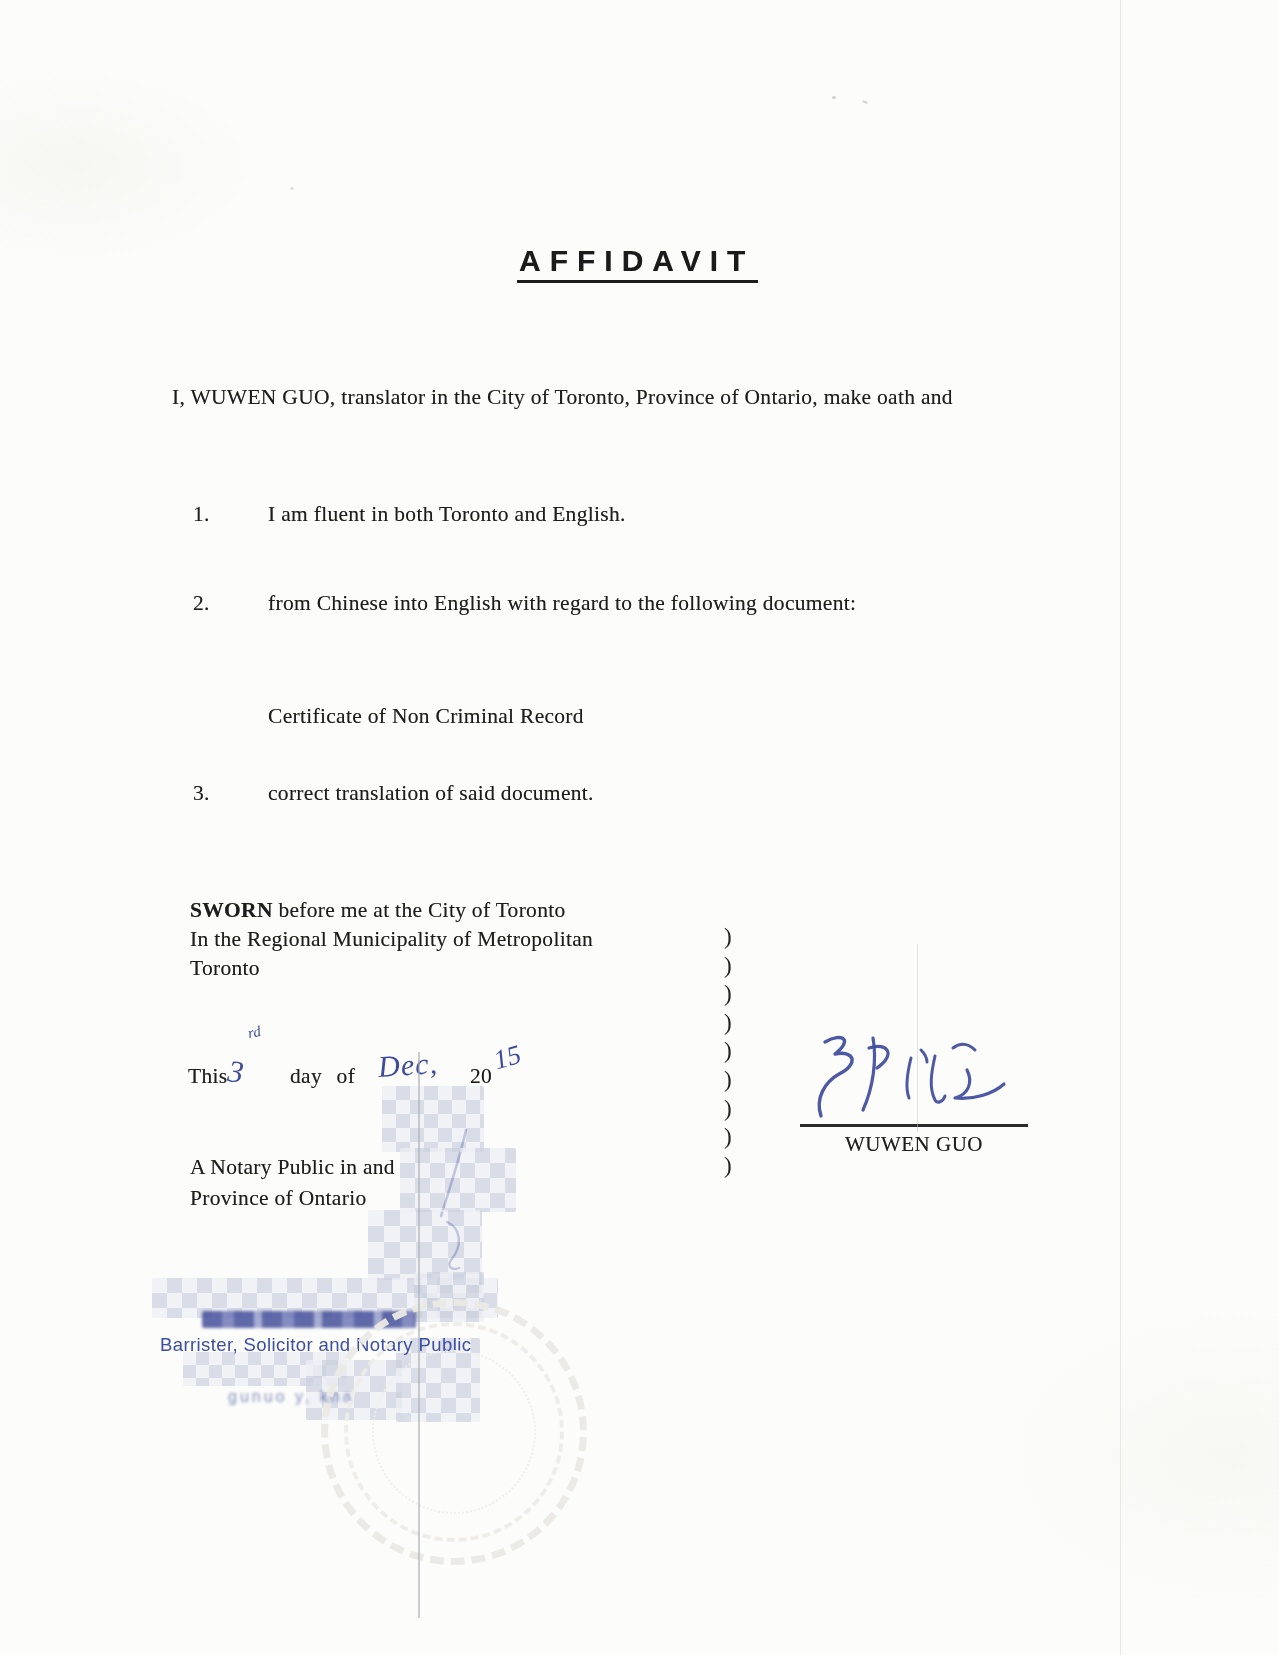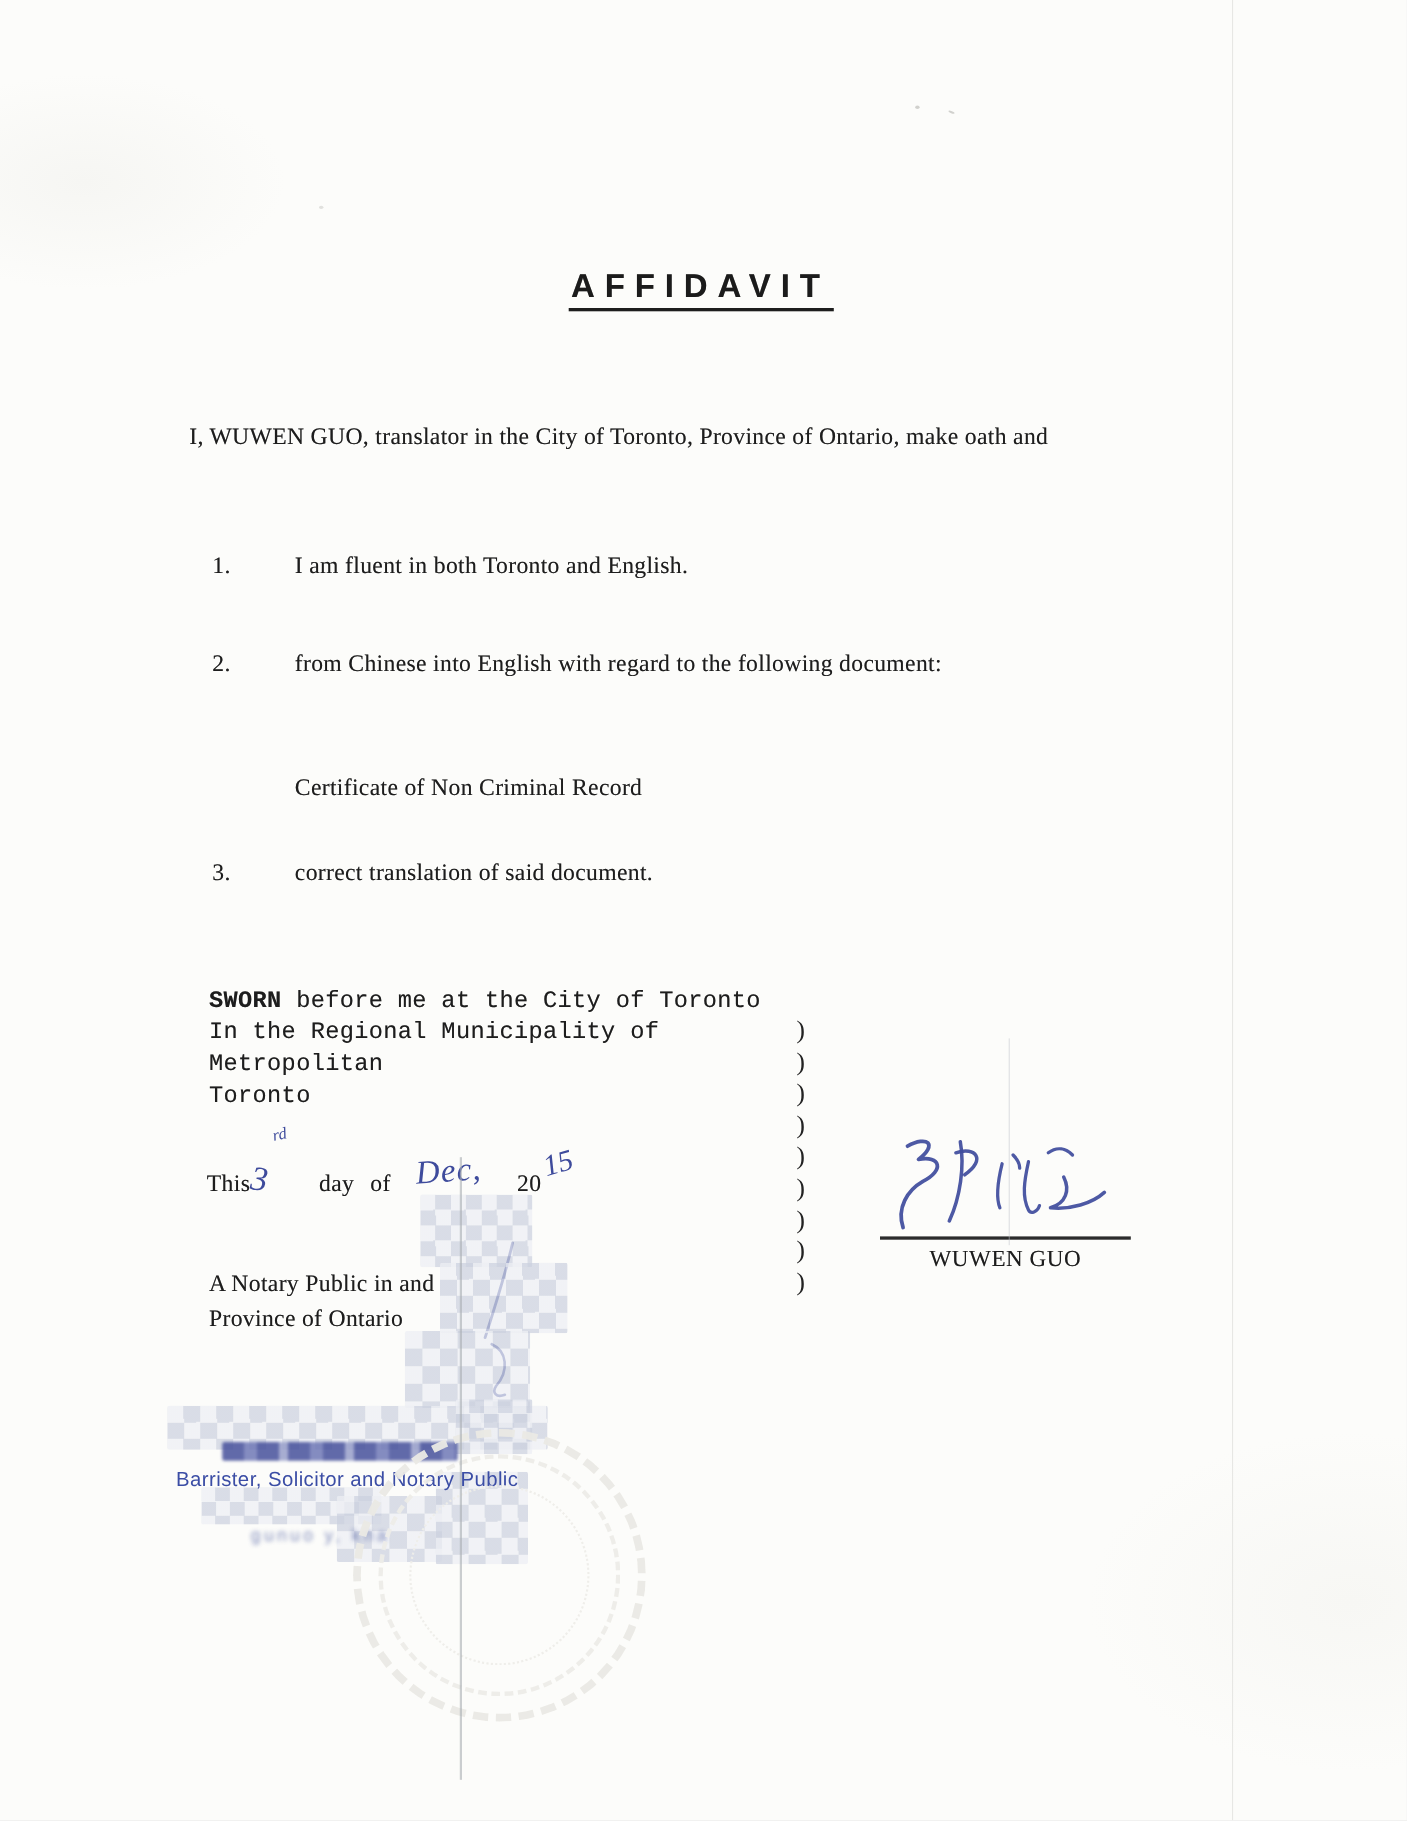--- a/index.html
+++ b/index.html
@@ -75,21 +75,21 @@
     <div>from Chinese into English with regard to the following document:</div>
   </div>
 
   <div class="abs body-text" style="left:268px;top:702px;">Certificate of Non Criminal Record</div>
 
   <div class="abs body-text" style="left:193px;top:779px;">3.</div>
   <div class="abs body-text" style="left:268px;top:779px;width:800px;">
     <div>correct translation of said document.</div>
   </div>
 
-  <div class="abs body-text" style="left:190px;top:896px;width:520px;font-family:Liberation Mono, monospace;">
+  <div class="abs body-text" style="left:190px;top:896px;width:520px;">
     <div><span class="bold">SWORN</span><span> before me at the City of Toronto</span></div>
     <div>In the Regional Municipality of Metropolitan</div>
     <div>Toronto</div>
   </div>
 
   <div class="abs bracket-col" style="left:724px;top:924px;">
     <span>)</span>
     <span>)</span>
     <span>)</span>
     <span>)</span>

